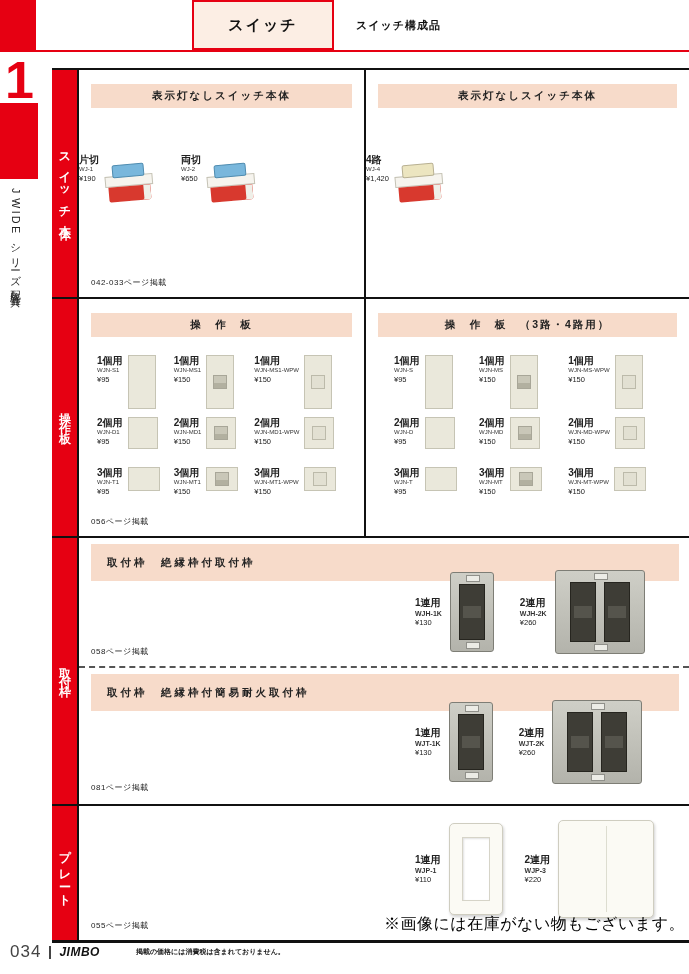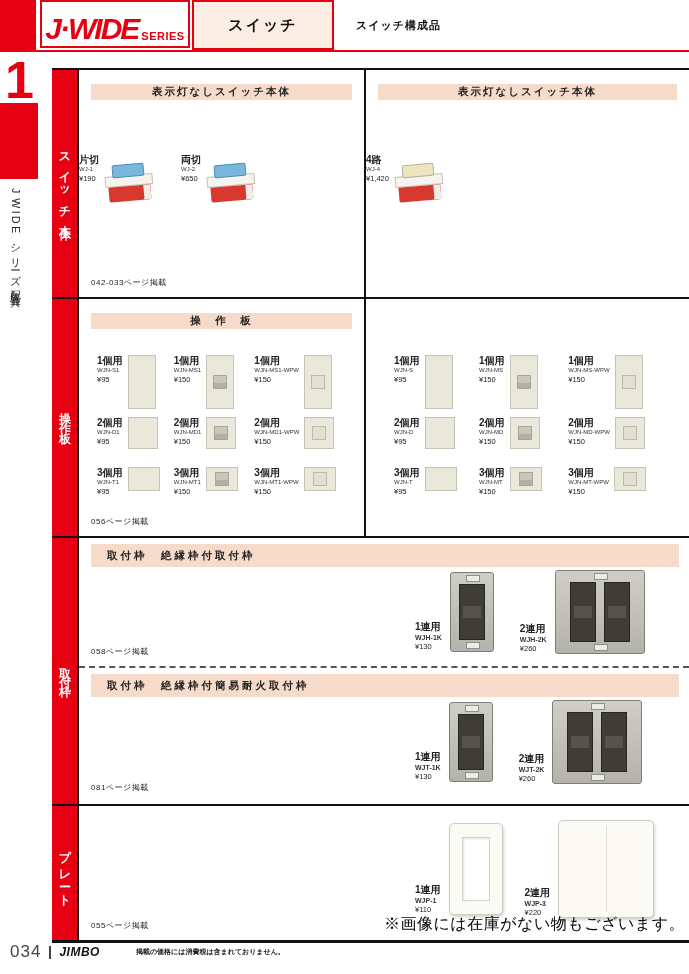--- a/index.html
+++ b/index.html
@@ -38,21 +38,21 @@
   .ls8  { letter-spacing:8px; }  .ls6  { letter-spacing:6px; }
   .row-body { flex:1; display:flex; position:relative; }
   .panel { position:relative; box-sizing:border-box; }
   .panel.pleft  { width:287px; border-right:2px solid #111; }
   .panel.pright { flex:1; }
 
   .banner { background:#f7dbca; font-size:10.5px; font-weight:bold; color:#222;
             display:flex; align-items:center; }
   .banner.center { justify-content:center; letter-spacing:2px; }
   .banner.leftal { justify-content:flex-start; padding-left:16px; letter-spacing:3px; }
-  .pbanner { position:absolute; top:14px; left:12px; right:12px; height:16px; }
+  .pbanner { position:absolute; top:14px; left:12px; right:12px; height:24px; }
 
   .page-note { position:absolute; left:12px; bottom:9px; font-size:8px; color:#222; letter-spacing:0.5px; }
 
   
   .p-labels { display:flex; flex-direction:column; }
   .p-name  { font-size:10px; font-weight:bold; color:#222; line-height:1.2; }
   .p-code  { font-size:6px; color:#333; line-height:1.3; }
   .p-price { font-size:7.5px; color:#222; line-height:1.3; }
   .bcode .p-code { font-size:7px; font-weight:bold; }
 
@@ -79,23 +79,23 @@
   .pl.win::after { content:""; position:absolute; left:50%; top:50%; transform:translate(-50%,-50%);
                    width:12px; height:12px; background:#c9c7b8; border:1px solid #a8a698;
                    box-shadow:inset 0 -5px 0 #b2b0a0; }
   .pl.winl::after { content:""; position:absolute; left:50%; top:50%; transform:translate(-50%,-50%);
                     width:12px; height:12px; background:#e2e0d2; border:1px solid #bcbaaa; }
 
   
   .half { position:relative; }
   .half.upper { height:128px; border-bottom:2px dashed #555; }
   .half.lower { height:134px; }
-  .hbanner { position:absolute; top:6px; left:12px; right:10px; height:23px; }
+  .hbanner { position:absolute; top:6px; left:12px; right:10px; height:37px; }
   .frame-products { position:absolute; left:336px; top:32px; display:flex; gap:26px; align-items:center; }
-  .fp-item { display:flex; gap:8px; align-items:flex-end; }
+  .fp-item { display:flex; gap:8px; align-items:center; }
   .frame { background:linear-gradient(#cfcfc7,#b3b3ab); border:1px solid #7e7e76; border-radius:3px;
            display:flex; justify-content:center; align-items:center; gap:8px; position:relative; box-sizing:border-box; }
   .frame::before, .frame::after { content:""; position:absolute; left:50%; width:12px; height:5px; margin-left:-6px;
            background:#ececе6; background:#ecece6; border:1px solid #90908a; }
   .frame::before { top:2px; } .frame::after { bottom:2px; }
   .frame-1 { width:44px; height:80px; }
   .frame-2 { width:90px; height:84px; }
   .opening { width:24px; height:54px; background:#3e3d36; border:1px solid #26251f; position:relative; }
   .frame-2 .opening { height:58px; }
   .opening::after { content:""; position:absolute; left:3px; right:3px; top:50%; margin-top:-6px; height:12px; background:#55544c; }
@@ -117,24 +117,20 @@
   .f-sep  { width:2px; height:13px; background:#444; }
   .f-logo { font-size:12px; font-weight:800; font-style:italic; color:#111; letter-spacing:0.5px; }
   .f-disc { font-size:7px; font-weight:bold; color:#222; margin-left:28px; }
 </style>
 </head>
 <body>
 
 <div class="page">
 
   <div class="corner-block"></div>
-  <div class="logo-box">
-    <span class="logo-main">J·WIDE</span>
-    <span class="logo-sub">SERIES</span>
-  </div>
   <div class="cat-tab">スイッチ</div>
   <div class="cat-sub">スイッチ構成品</div>
   <div class="header-rule"></div>
 
   <div class="chapter-num">1</div>
   <div class="chapter-block"></div>
   <div class="series-vertical">J・WIDEシリーズ配線器具</div>
 
   <div class="content">
 
@@ -270,20 +266,21 @@
                 <div class="p-name">3個用</div>
                 <div class="p-code">WJN-MT1-WPW</div>
                 <div class="p-price">¥150</div>
               </div>
               <div class="pl pl-short winl"></div>
             </div>
           </div>
           <div class="page-note">056ページ掲載</div>
         </div>
         <div class="panel pright">
+          <div class="banner center pbanner">操　作　板　（3路・4路用）</div>
           <div class="op-grid rp">
             <div class="cell">
               <div class="p-labels">
                 <div class="p-name">1個用</div>
                 <div class="p-code">WJN-S</div>
                 <div class="p-price">¥95</div>
               </div>
               <div class="pl pl-tall"></div>
             </div>
             <div class="cell">

